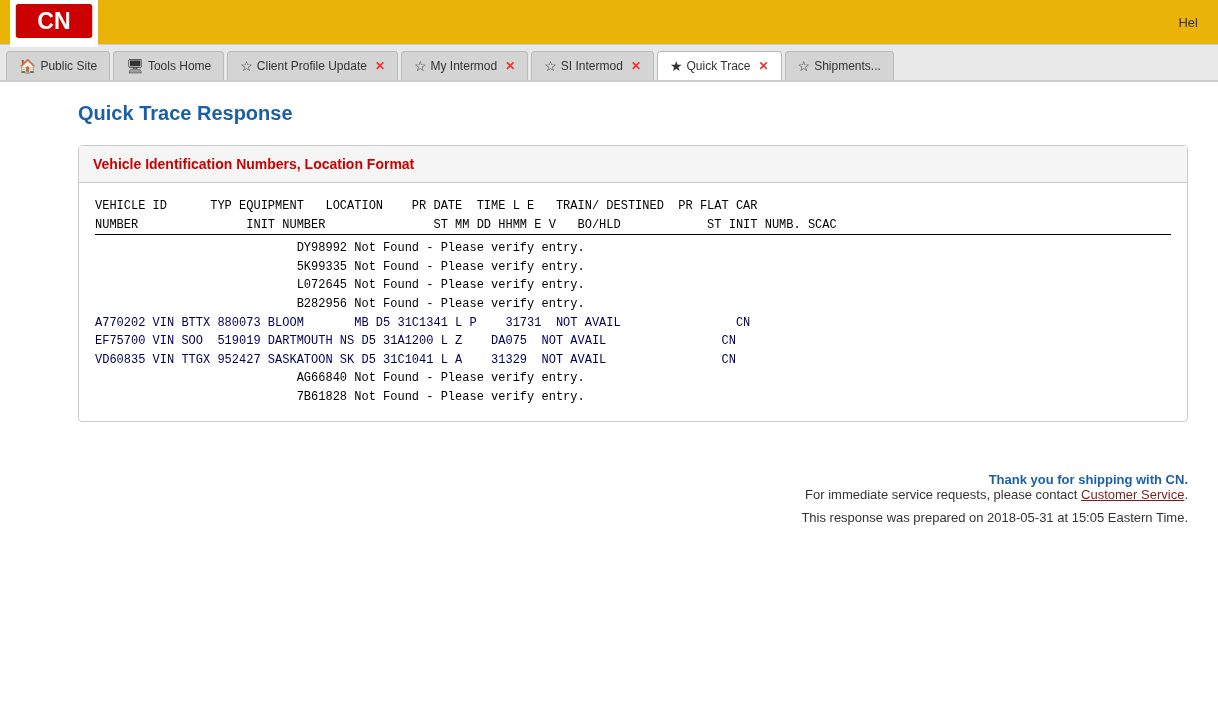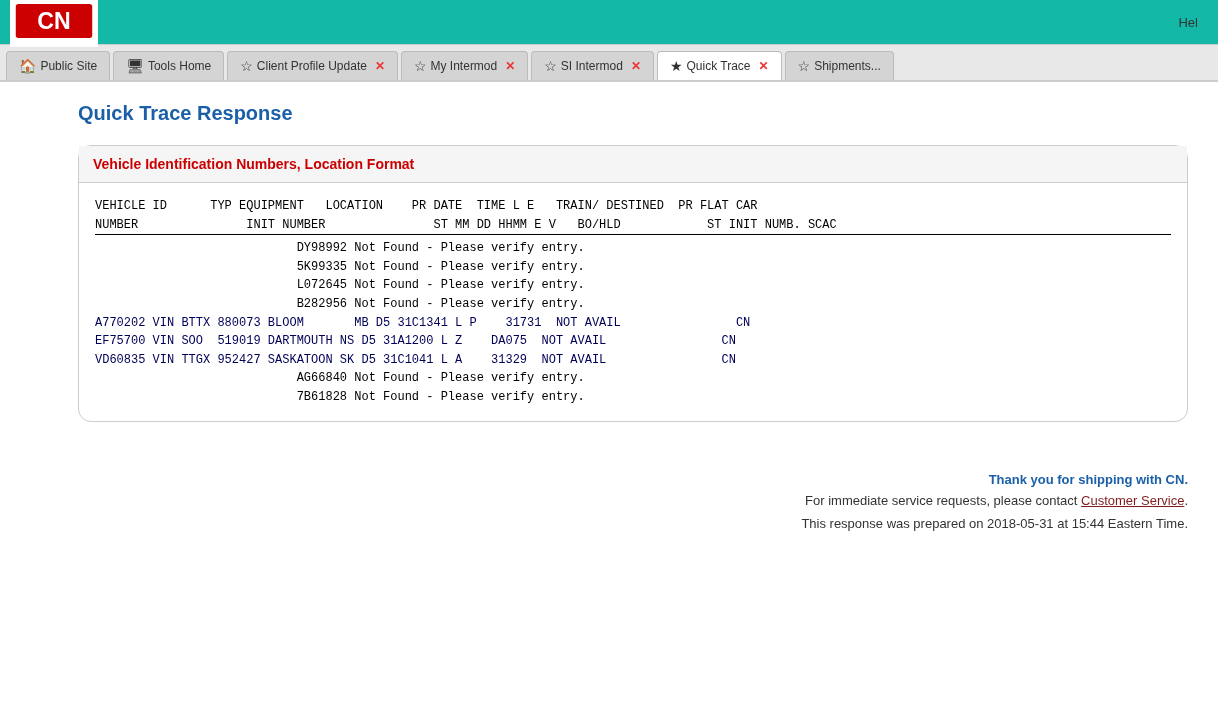--- a/index.html
+++ b/index.html
@@ -1,20 +1,20 @@
 <!DOCTYPE html>
 <html><head>
   <meta charset="utf-8">
   <style>
     * { margin: 0; padding: 0; box-sizing: border-box; }
     body { font-family: Arial, sans-serif; background: #fff; font-size: 13px; }
 
     
     .header {
-      background: #14b8a6;
+      background: #eab308;
       border-bottom: 1px solid #ccc;
       display: flex;
       align-items: center;
       justify-content: space-between;
       padding: 0 10px;
       height: 45px;
     }
     .header-logo {
       background: #fff;
       padding: 4px;
@@ -76,21 +76,21 @@
     .page-title {
       color: #1a5fa8;
       font-size: 20px;
       font-weight: bold;
       margin-bottom: 20px;
     }
 
     
     .result-box {
       border: 1px solid #ccc;
-      border-radius: 13px;
+      border-radius: 4px;
     }
     .result-box-header {
       background: #f5f5f5;
       border-bottom: 1px solid #ccc;
       padding: 10px 14px;
       color: #c00;
       font-weight: bold;
       font-size: 14px;
     }
     .result-box-body {
@@ -99,21 +99,20 @@
 
     
     .footer {
       padding: 30px 30px 20px;
       text-align: right;
     }
     .footer-thanks {
       color: #1a5fa8;
       font-weight: bold;
       font-size: 13px;
-      margin-bottom: 6px;
     }
     .footer-contact {
       font-size: 13px;
       color: #333;
     }
     .footer-link {
       color: #7f1d1d;
       text-decoration: underline;
     }
     .footer-timestamp {
@@ -205,14 +204,14 @@
                             7B61828 Not Found - Please verify entry.</span></div>
     </div>
   </div>
 </div>
 
 <div class="footer">
   <div class="footer-thanks">Thank you for shipping with CN.</div>
   <div class="footer-contact">
     <span>For immediate service requests, please contact </span><a href="#" class="footer-link">Customer Service</a><span>.</span>
   </div>
-  <div class="footer-timestamp">This response was prepared on 2018-05-31 at 15:44 Eastern Time.</div>
+  <div class="footer-timestamp">This response was prepared on 2018-05-31 at 15:05 Eastern Time.</div>
 </div>
 
 </body></html>

